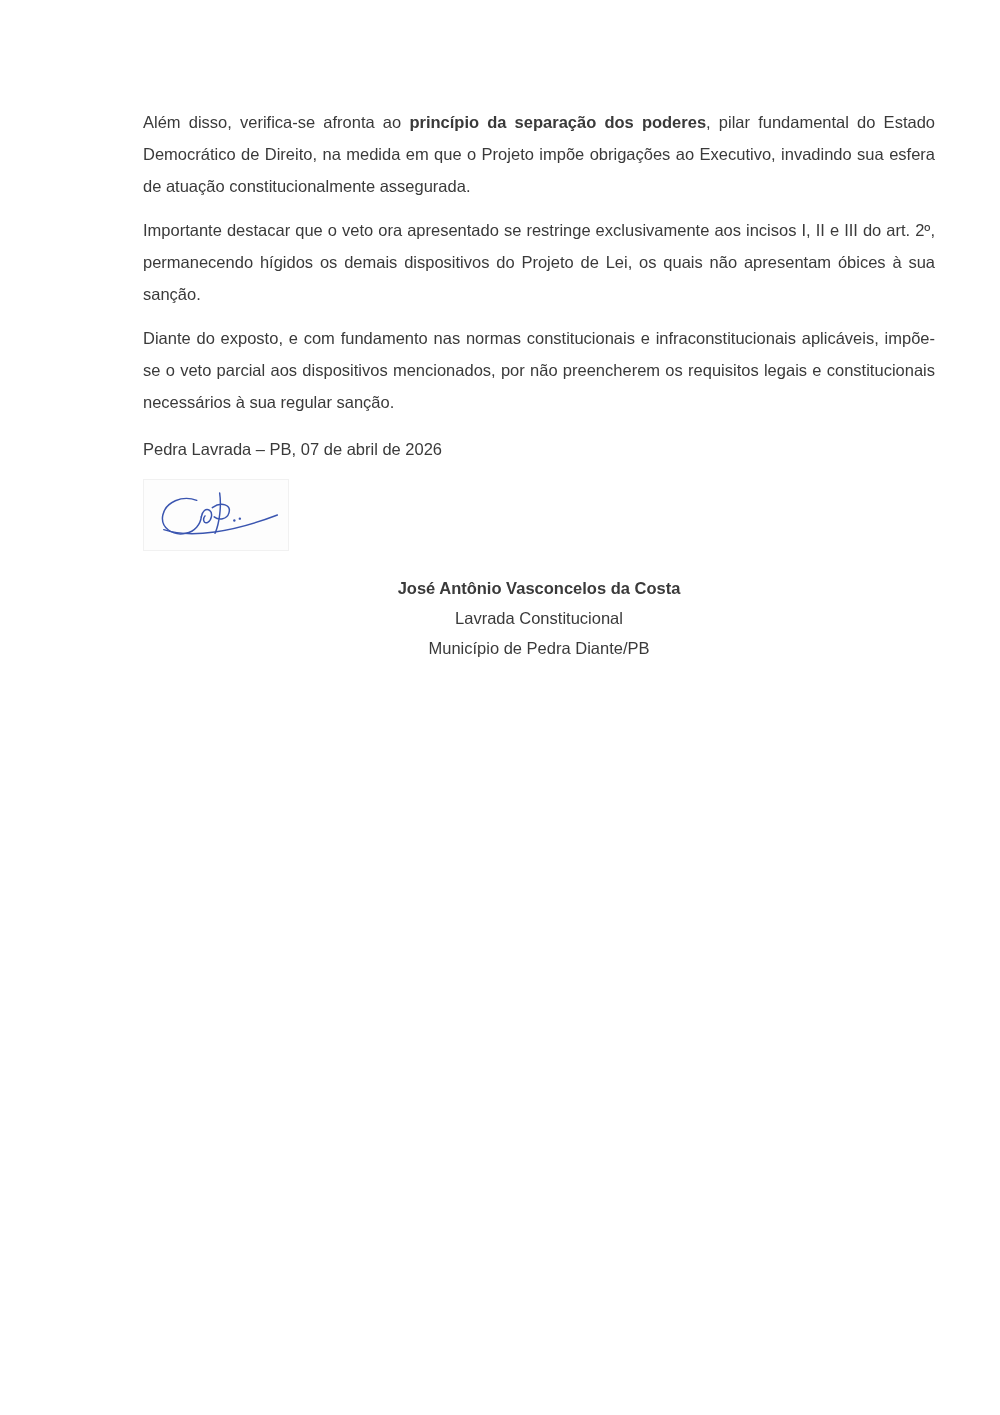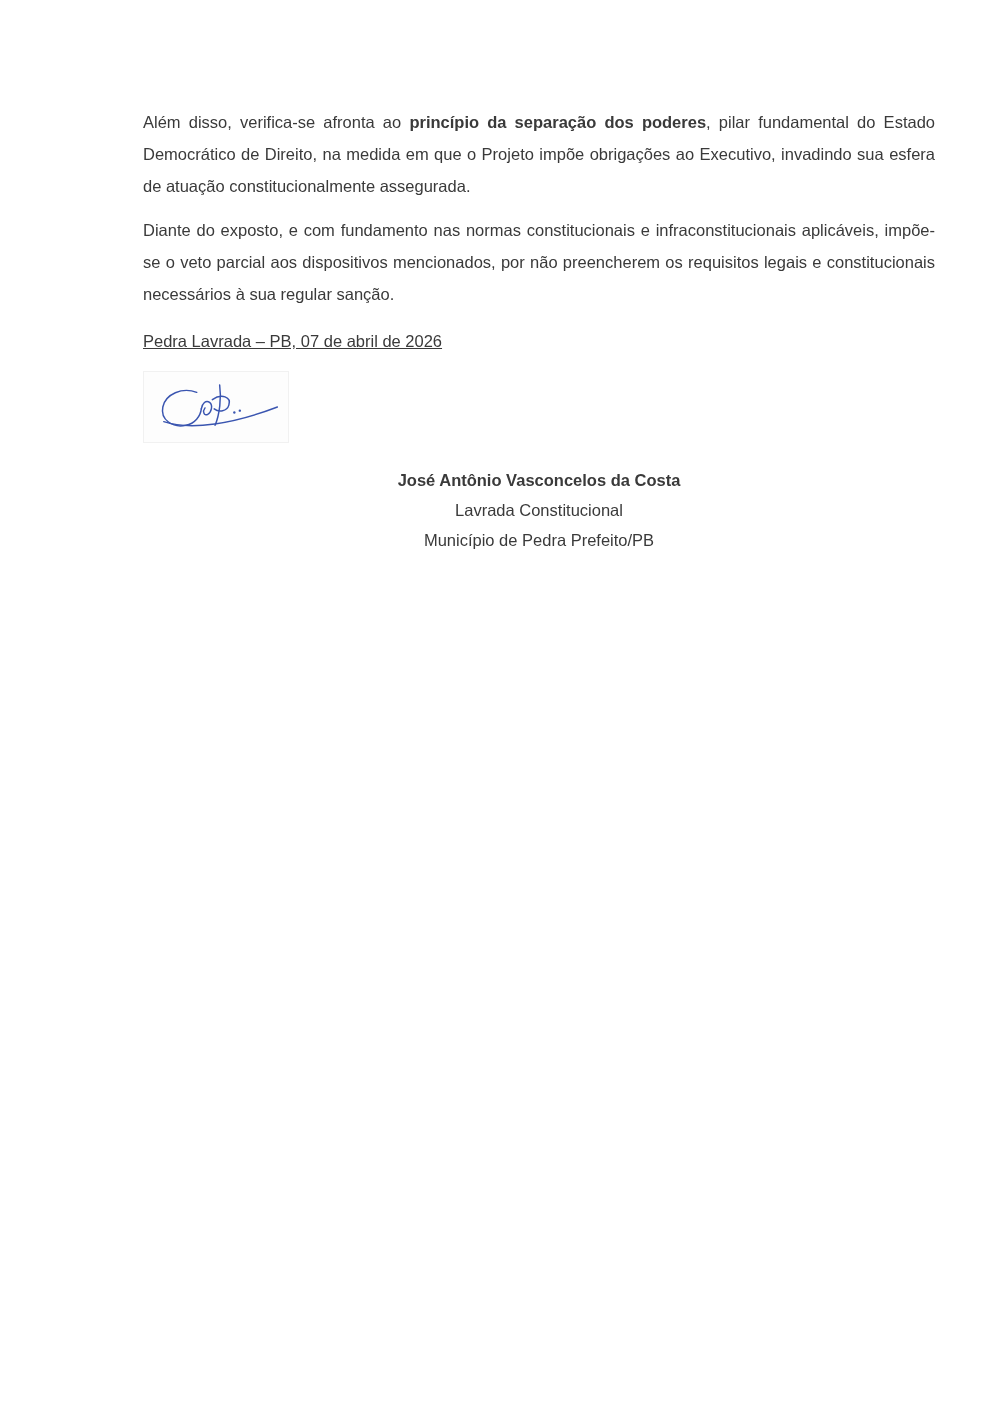--- a/index.html
+++ b/index.html
@@ -28,21 +28,20 @@
     margin: 0 0 12px 0;
   }
   .para .bold {
     font-weight: bold;
   }
   .dateline {
     font-size: 16.5px;
     line-height: 32px;
     text-align: left;
     margin: 15px 0 10px 0;
-    text-decoration: underline;
   }
   .signature-block {
     margin-top: 14px;
     display: flex;
     flex-direction: column;
   }
   .signature-frame {
     width: 146px;
     height: 72px;
     background: #fdfdfd;
@@ -69,20 +68,21 @@
     text-align: center;
   }
 </style>
 </head>
 <body>
 
 <div class="page">
 
   <p class="para"><span>Além disso, verifica-se afronta ao </span><span class="bold">princípio da separação dos poderes</span><span>, pilar fundamental do Estado Democrático de Direito, na medida em que o Projeto impõe obrigações ao Executivo, invadindo sua esfera de atuação constitucionalmente assegurada.</span></p>
 
+  <p class="para">Importante destacar que o veto ora apresentado se restringe exclusivamente aos incisos I, II e III do art. 2º, permanecendo hígidos os demais dispositivos do Projeto de Lei, os quais não apresentam óbices à sua sanção.</p>
 
   <p class="para">Diante do exposto, e com fundamento nas normas constitucionais e infraconstitucionais aplicáveis, impõe-se o veto parcial aos dispositivos mencionados, por não preencherem os requisitos legais e constitucionais necessários à sua regular sanção.</p>
 
   <p class="dateline">Pedra Lavrada – PB, 07 de abril de 2026</p>
 
   <div class="signature-block">
 
     <div class="signature-frame">
       <svg viewBox="0 0 150 72" xmlns="http://www.w3.org/2000/svg">
         <g fill="none" stroke="#3a55b0" stroke-width="1.6" stroke-linecap="round">
@@ -100,17 +100,17 @@
 
           <path d="M 18 52 C 48 62 95 54 142 36"></path>
         </g>
       </svg>
     </div>
 
     <div class="sig-name">José Antônio Vasconcelos da Costa</div>
 
     <div class="sig-title">Lavrada Constitucional</div>
 
-    <div class="sig-muni">Município de Pedra Prefeito/PB</div>
+    <div class="sig-muni">Município de Pedra Diante/PB</div>
 
   </div>
 
 </div>
 
 </body></html>

